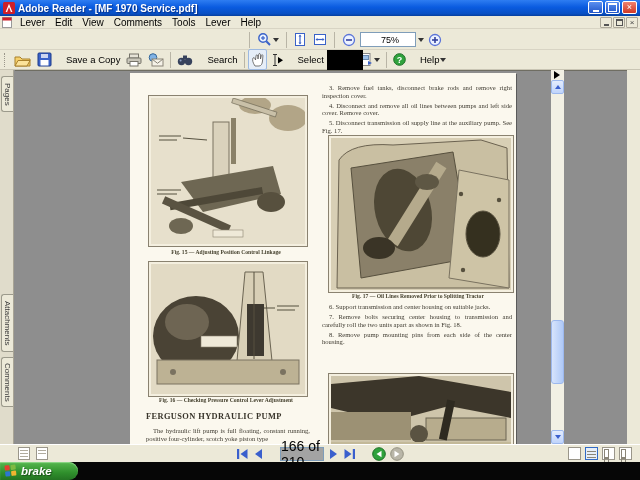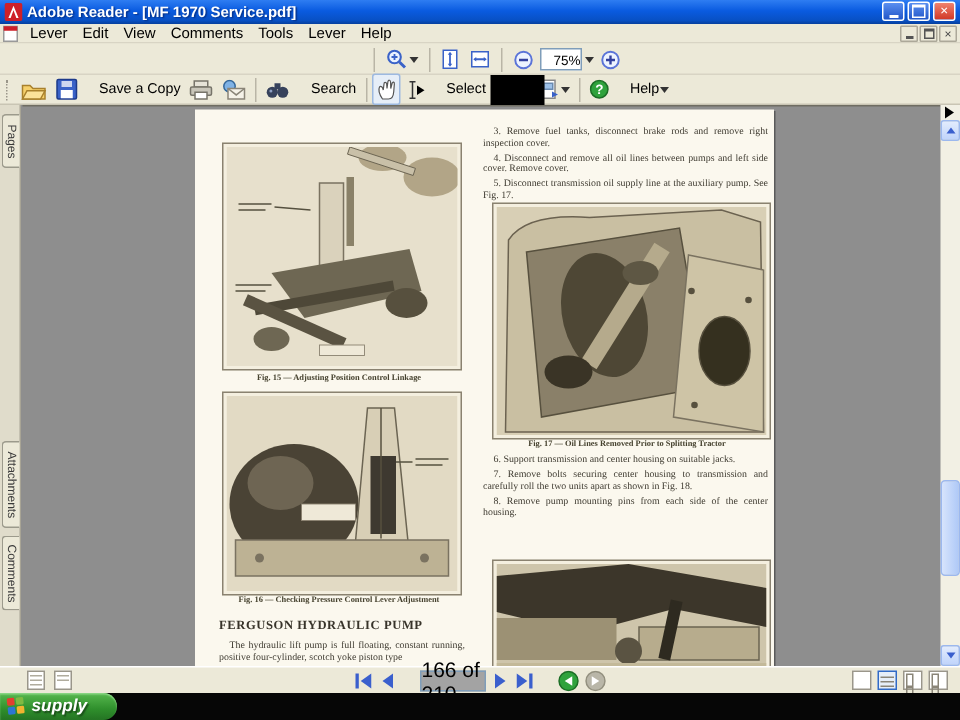--- a/index.html
+++ b/index.html
@@ -42,32 +42,32 @@
   
   .tb1 { position:absolute; top:29px; left:0; width:640px; height:21px; background:#ECE9D8;
     border-bottom:1px solid #d8d4c4; box-sizing:border-box; }
   .zoom-group { position:absolute; left:246px; top:1px; height:19px; display:flex;
     align-items:center; gap:1px; }
   .sep { width:1px; height:16px; background:#b9b5a6; margin:0 3px; }
   .tbbtn { height:19px; display:flex; align-items:center; justify-content:center;
     padding:0 2px; border:1px solid transparent; border-radius:2px; }
   .caret { width:0; height:0; border-left:3px solid transparent; border-right:3px solid transparent;
     border-top:4px solid #333; margin-left:1px; }
-  .zoom-box { width:28px; height:15px; background:#fff; border:1px solid #7F9DB9;
-    font-size:9px; display:flex; align-items:center; padding-left:8px; box-sizing:border-box;
+  .zoom-box { width:56px; height:15px; background:#fff; border:1px solid #7F9DB9;
+    font-size:9px; display:flex; align-items:center; padding-left:20px; box-sizing:border-box;
     color:#000; }
   .tb2 { position:absolute; top:50px; left:0; width:640px; height:20px; background:#ECE9D8;
     display:flex; align-items:center; padding-left:4px; box-sizing:border-box;
     border-bottom:1px solid #c9c5b4; }
   .grip { width:3px; height:14px; border-left:1px dotted #9a968a; margin-right:3px; }
   .tb2 .lbl { font-size:9.5px; color:#000; margin-left:14px; white-space:nowrap; }
   .selbtn { border:1px solid #9DB9E0; background:#E6EEF8; border-radius:2px; }
   .black-box { position:absolute; left:327px; top:0; width:36px; height:20px; background:#000; }
   
-  .docwrap { position:absolute; top:70px; left:0; width:640px; height:374px; background:#8e8e8e; }
+  .docwrap { position:absolute; top:70px; left:0; width:564px; height:374px; background:#8e8e8e; }
   .side { position:absolute; left:0; top:0; width:14px; height:374px; background:#E0DCCB;
     border-right:1px solid #a8a495; box-sizing:border-box; }
   .side-tab { position:absolute; left:1px; width:12px; background:#ECE9D8;
     border:1px solid #9c9a8c; border-right:none; border-radius:3px 0 0 3px;
     box-sizing:border-box; display:flex; align-items:center; justify-content:center; }
   .side-tab span { writing-mode:vertical-rl; font-size:8px; color:#3a3a3a; white-space:nowrap; }
   .docarea { position:absolute; left:15px; top:0; width:612px; height:374px; overflow:hidden;
     background:#8e8e8e; border-top:1px solid #6f6d62; box-sizing:border-box; }
   .pdfpage { position:absolute; left:115px; top:2px; width:386px; height:380px;
     background:#FBF8EE; box-shadow:1px 1px 0 #5a5a5a;
@@ -483,17 +483,17 @@
   </div>
 
   <div class="taskbar">
     <div class="startbtn">
       <span class="flag">
         <b class="r"></b>
           <b class="g"></b>
           <b class="b2"></b>
           <b class="y"></b>
       </span>
-      <span class="txt">supply</span>
+      <span class="txt">brake</span>
     </div>
   </div>
 
 </div>
 
 </body></html>

